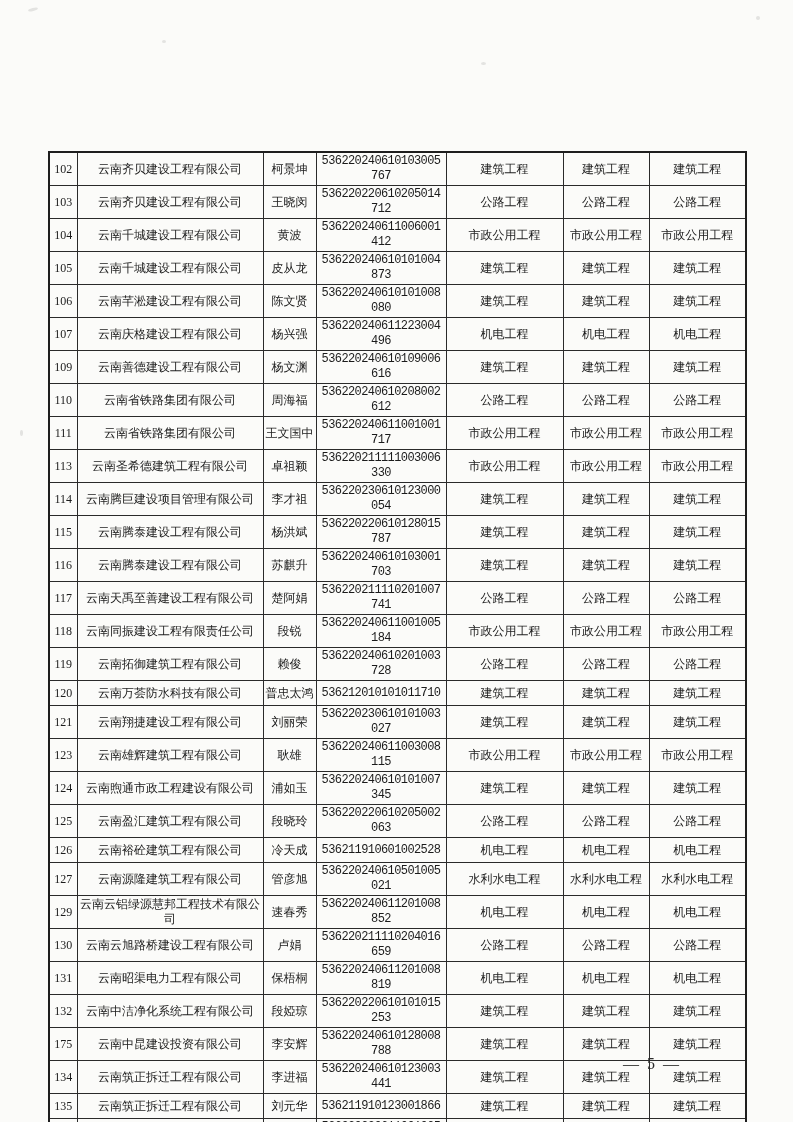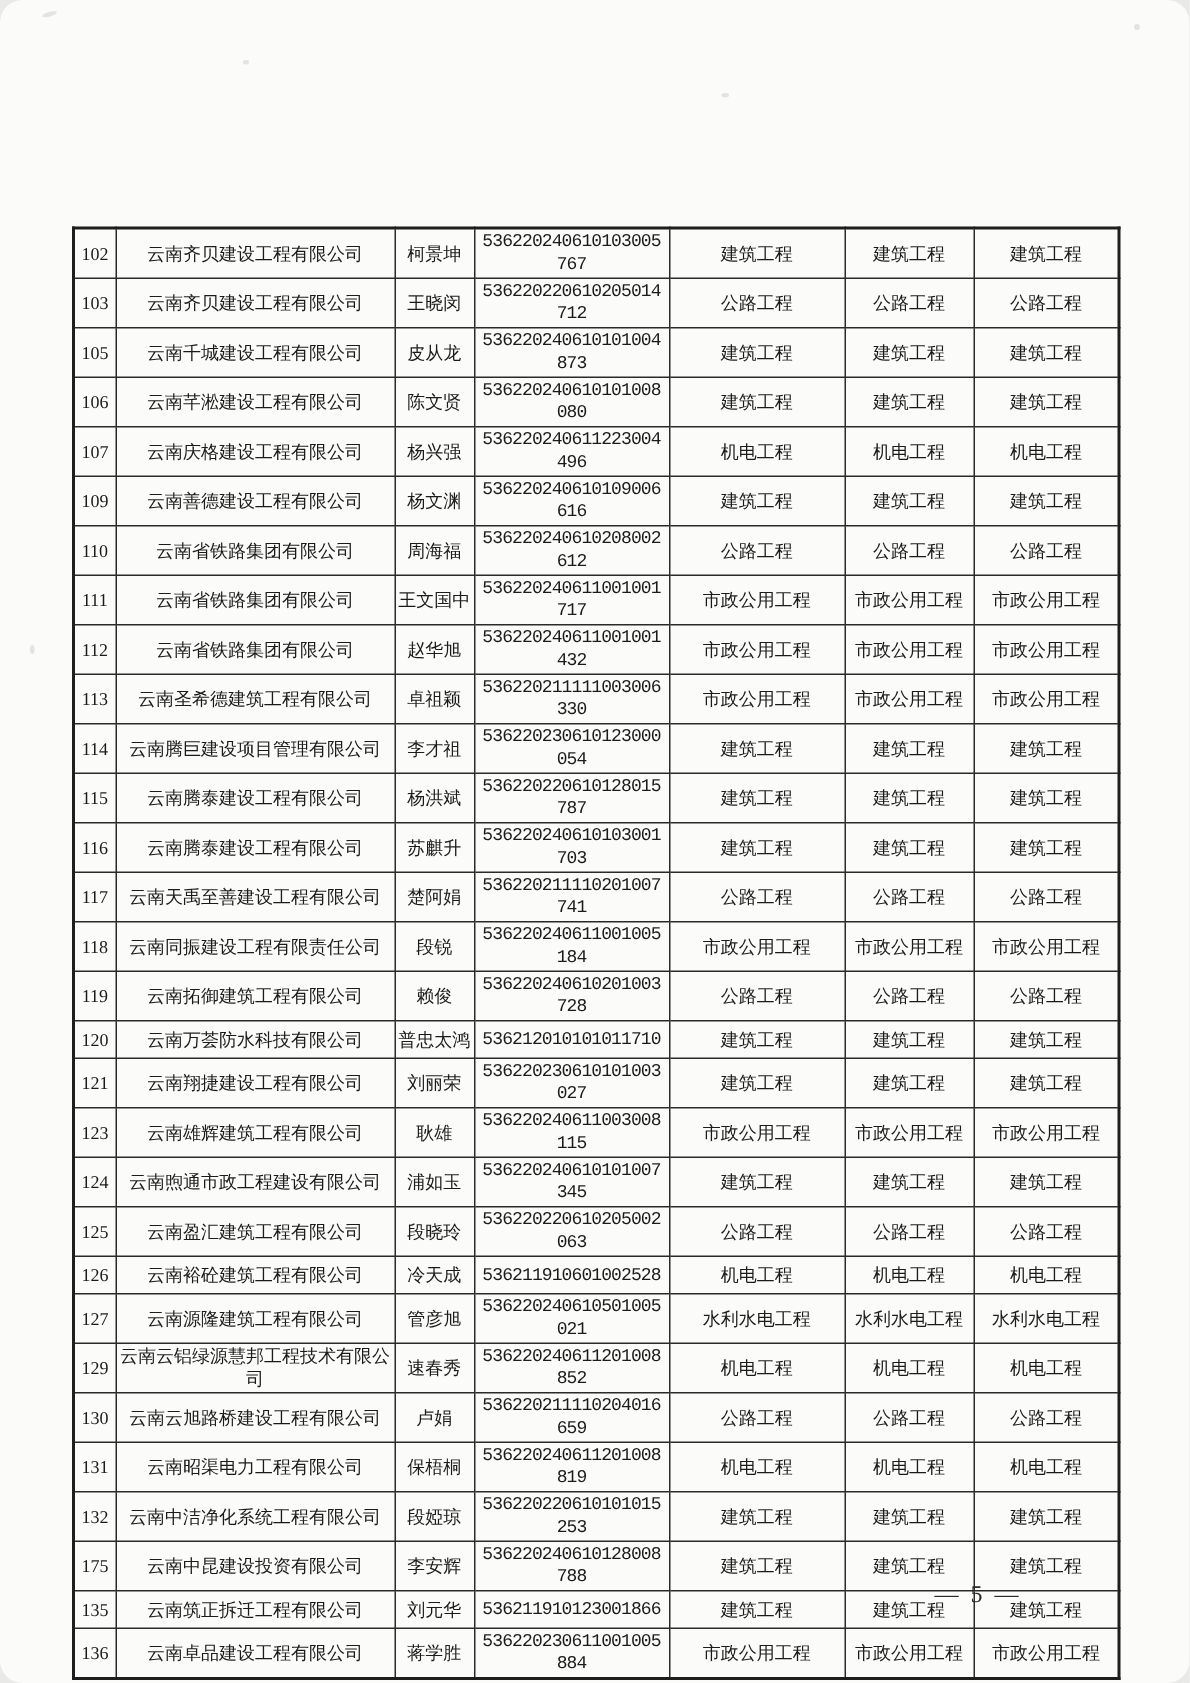--- a/index.html
+++ b/index.html
@@ -9,21 +9,20 @@
   }
   .page {
     position: relative;
     width: 793px;
     height: 1122px;
     margin: 0 auto;
     background: #fbfbf9;
     overflow: hidden;
     font-family: "Liberation Serif", "DejaVu Serif", serif;
     color: #1b1b1b;
-    border-radius: 15px;
   }
   table.roster {
     position: absolute;
     left: 48px;
     top: 151px;
     width: 697px;
     border-collapse: collapse;
     table-layout: fixed;
     border: 2px solid #1e1e1e;
   }
@@ -96,20 +95,29 @@
         <tr>
           <td class="c0">103</td>
           <td class="c1">云南齐贝建设工程有限公司</td>
           <td class="c2">王晓闵</td>
           <td class="c3">536220220610205014712</td>
           <td class="c4">公路工程</td>
           <td class="c5">公路工程</td>
           <td class="c6">公路工程</td>
         </tr>
         <tr>
+          <td class="c0">104</td>
+          <td class="c1">云南千城建设工程有限公司</td>
+          <td class="c2">黄波</td>
+          <td class="c3">536220240611006001412</td>
+          <td class="c4">市政公用工程</td>
+          <td class="c5">市政公用工程</td>
+          <td class="c6">市政公用工程</td>
+        </tr>
+        <tr>
           <td class="c0">105</td>
           <td class="c1">云南千城建设工程有限公司</td>
           <td class="c2">皮从龙</td>
           <td class="c3">536220240610101004873</td>
           <td class="c4">建筑工程</td>
           <td class="c5">建筑工程</td>
           <td class="c6">建筑工程</td>
         </tr>
         <tr>
           <td class="c0">106</td>
@@ -150,29 +158,20 @@
         <tr>
           <td class="c0">111</td>
           <td class="c1">云南省铁路集团有限公司</td>
           <td class="c2">王文国中</td>
           <td class="c3">536220240611001001717</td>
           <td class="c4">市政公用工程</td>
           <td class="c5">市政公用工程</td>
           <td class="c6">市政公用工程</td>
         </tr>
         <tr>
-          <td class="c0">112</td>
-          <td class="c1">云南省铁路集团有限公司</td>
-          <td class="c2">赵华旭</td>
-          <td class="c3">536220240611001001432</td>
-          <td class="c4">市政公用工程</td>
-          <td class="c5">市政公用工程</td>
-          <td class="c6">市政公用工程</td>
-        </tr>
-        <tr>
           <td class="c0">113</td>
           <td class="c1">云南圣希德建筑工程有限公司</td>
           <td class="c2">卓祖颖</td>
           <td class="c3">536220211111003006330</td>
           <td class="c4">市政公用工程</td>
           <td class="c5">市政公用工程</td>
           <td class="c6">市政公用工程</td>
         </tr>
         <tr>
           <td class="c0">114</td>
@@ -330,20 +329,29 @@
         <tr>
           <td class="c0">175</td>
           <td class="c1">云南中昆建设投资有限公司</td>
           <td class="c2">李安辉</td>
           <td class="c3">536220240610128008788</td>
           <td class="c4">建筑工程</td>
           <td class="c5">建筑工程</td>
           <td class="c6">建筑工程</td>
         </tr>
         <tr>
+          <td class="c0">134</td>
+          <td class="c1">云南筑正拆迁工程有限公司</td>
+          <td class="c2">李进福</td>
+          <td class="c3">536220240610123003441</td>
+          <td class="c4">建筑工程</td>
+          <td class="c5">建筑工程</td>
+          <td class="c6">建筑工程</td>
+        </tr>
+        <tr>
           <td class="c0">135</td>
           <td class="c1">云南筑正拆迁工程有限公司</td>
           <td class="c2">刘元华</td>
           <td class="c3">536211910123001866</td>
           <td class="c4">建筑工程</td>
           <td class="c5">建筑工程</td>
           <td class="c6">建筑工程</td>
         </tr>
         <tr>
           <td class="c0">136</td>

